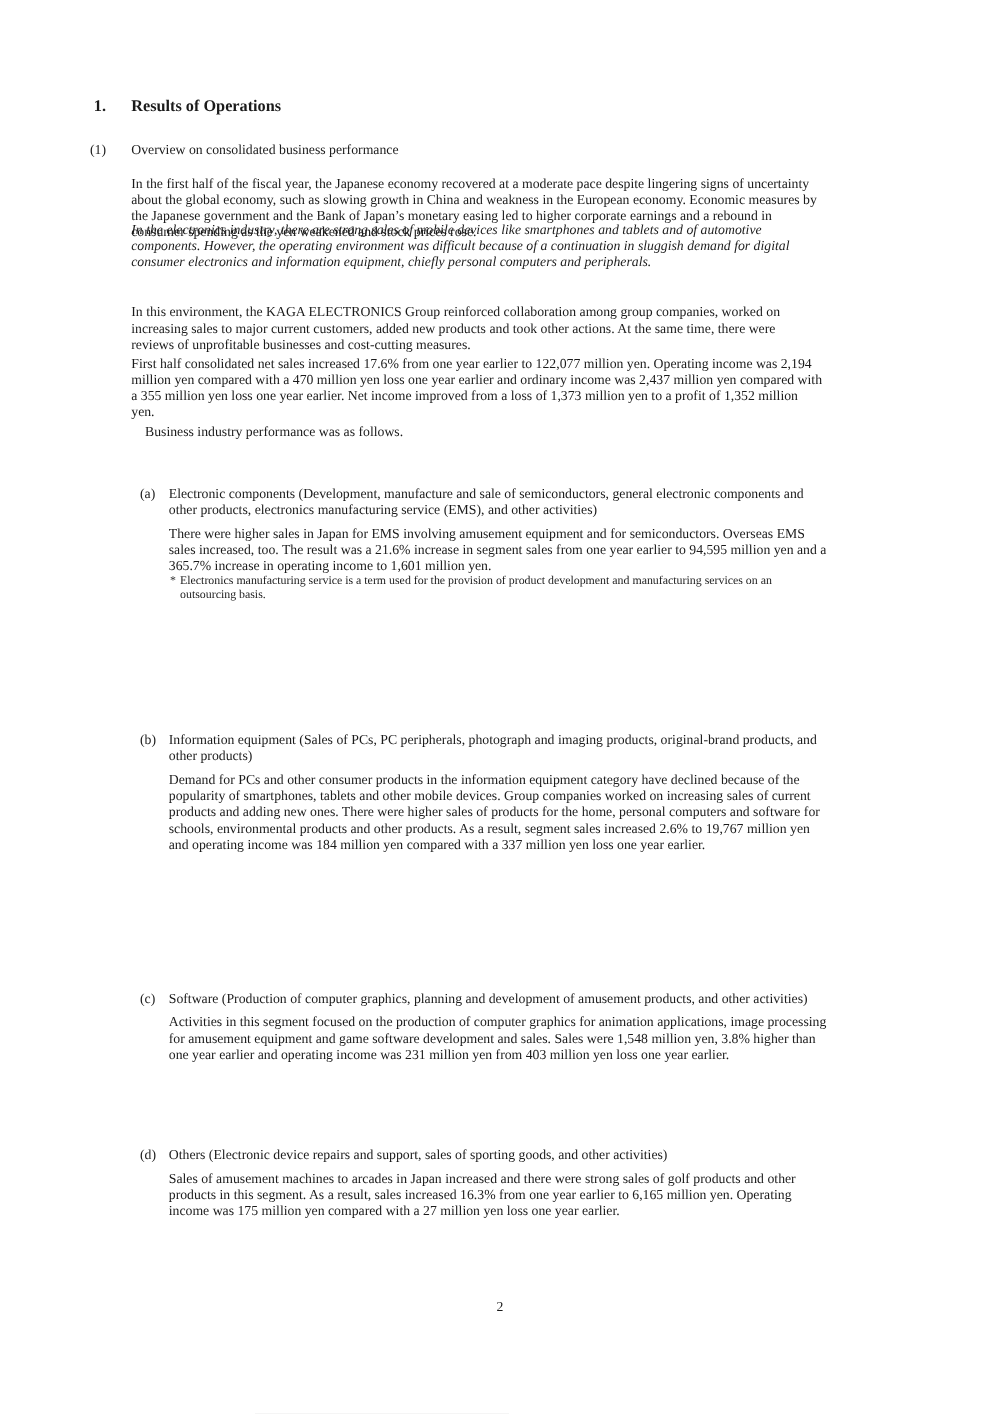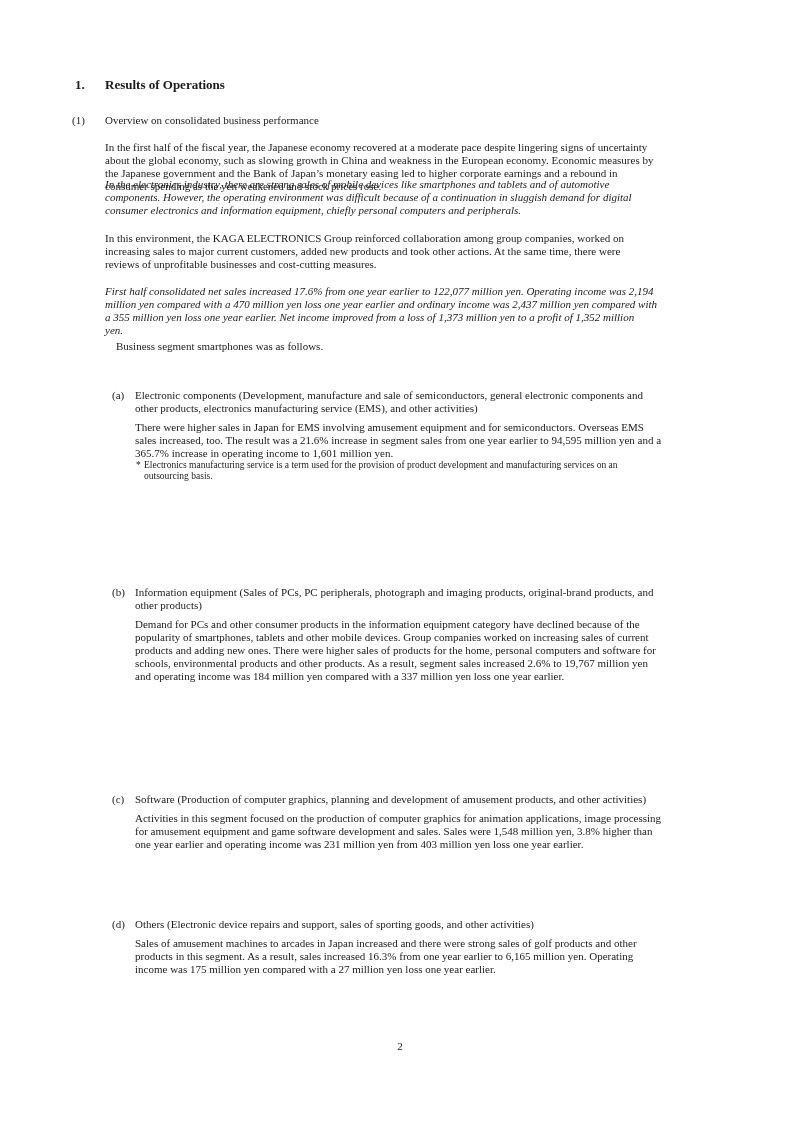--- a/index.html
+++ b/index.html
@@ -58,29 +58,29 @@
     <div class="txt" style="margin-left:33px;">Overview on consolidated business performance</div>
   </div>
 
   <div class="abs txt" style="left:105px; top:111px;margin-top:30px;">In the first half of the fiscal year, the Japanese economy recovered at a moderate pace despite lingering signs of uncertainty
 about the global economy, such as slowing growth in China and weakness in the European economy. Economic measures by
 the Japanese government and the Bank of Japan’s monetary easing led to higher corporate earnings and a rebound in
 consumer spending as the yen weakened and stock prices rose.</div>
   <div class="abs txt" style="left:105px; top:178px;font-style:italic;">In the electronics industry, there are strong sales of mobile devices like smartphones and tablets and of automotive
 components. However, the operating environment was difficult because of a continuation in sluggish demand for digital
 consumer electronics and information equipment, chiefly personal computers and peripherals.</div>
-  <div class="abs txt" style="left:105px; top:232px;">In this environment, the KAGA ELECTRONICS Group reinforced collaboration among group companies, worked on
+  <div class="abs txt" style="left:105px; top:244px;">In this environment, the KAGA ELECTRONICS Group reinforced collaboration among group companies, worked on
 increasing sales to major current customers, added new products and took other actions. At the same time, there were
 reviews of unprofitable businesses and cost-cutting measures.</div>
-  <div class="abs txt" style="left:105px; top:285px;font-style:italic;">First half consolidated net sales increased 17.6% from one year earlier to 122,077 million yen. Operating income was 2,194
+  <div class="abs txt" style="left:105px; top:285px;">First half consolidated net sales increased 17.6% from one year earlier to 122,077 million yen. Operating income was 2,194
 million yen compared with a 470 million yen loss one year earlier and ordinary income was 2,437 million yen compared with
 a 355 million yen loss one year earlier. Net income improved from a loss of 1,373 million yen to a profit of 1,352 million
 yen.</div>
 
-  <div class="abs txt" style="left:116px; top:340px;">Business segment smartphones was as follows.</div>
+  <div class="abs txt" style="left:116px; top:340px;">Business industry performance was as follows.</div>
 
   <div class="abs hang" style="left:112px; top:361px;">
     <span class="txt marker">(a)</span>
     <div class="txt" style="margin-left:23px;">Electronic components (Development, manufacture and sale of semiconductors, general electronic components and
 other products, electronics manufacturing service (EMS), and other activities)</div>
     <div class="txt seg-body" style="margin-left:23px;">There were higher sales in Japan for EMS involving amusement equipment and for semiconductors. Overseas EMS
 sales increased, too. The result was a 21.6% increase in segment sales from one year earlier to 94,595 million yen and a
 365.7% increase in operating income to 1,601 million yen.</div>
     <div class="hang" style="margin-left:24px;">
       <span class="fn marker">*</span>

